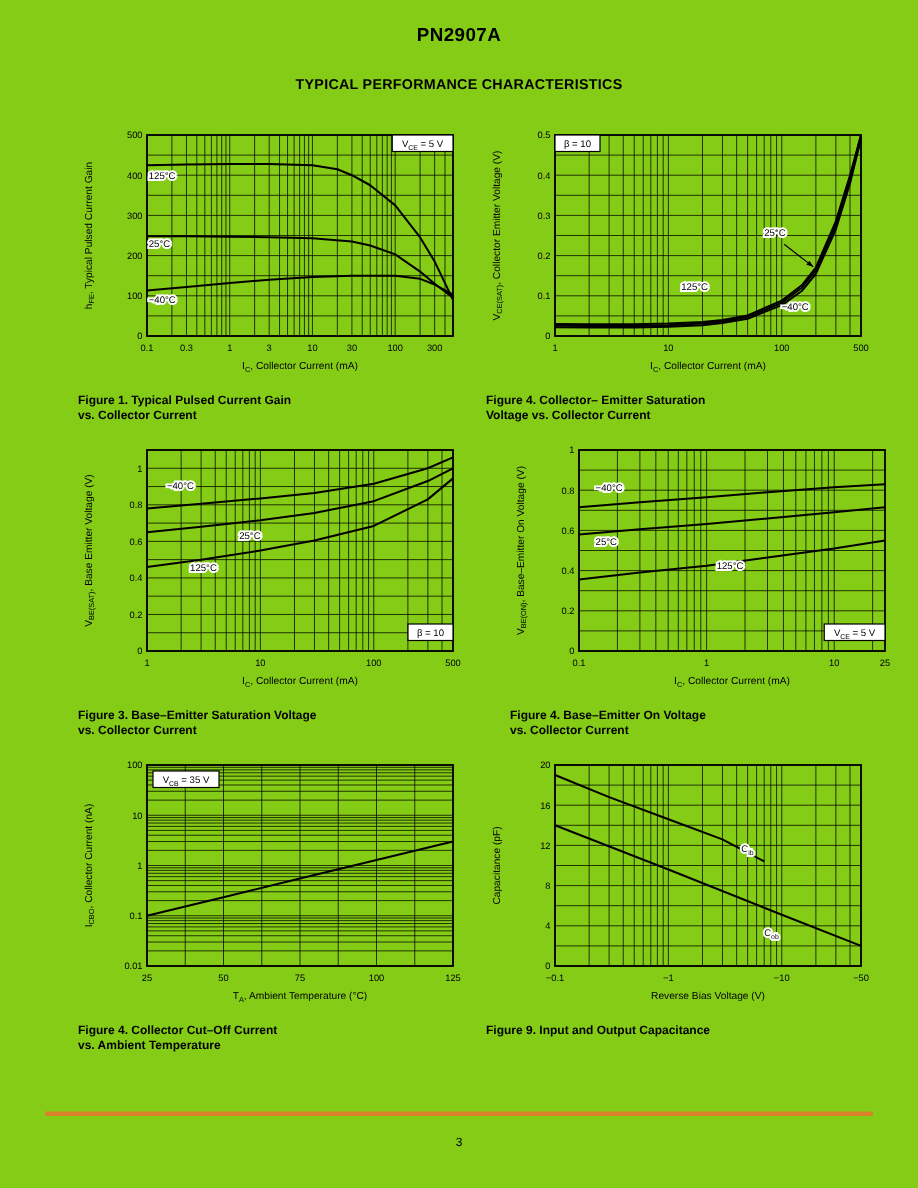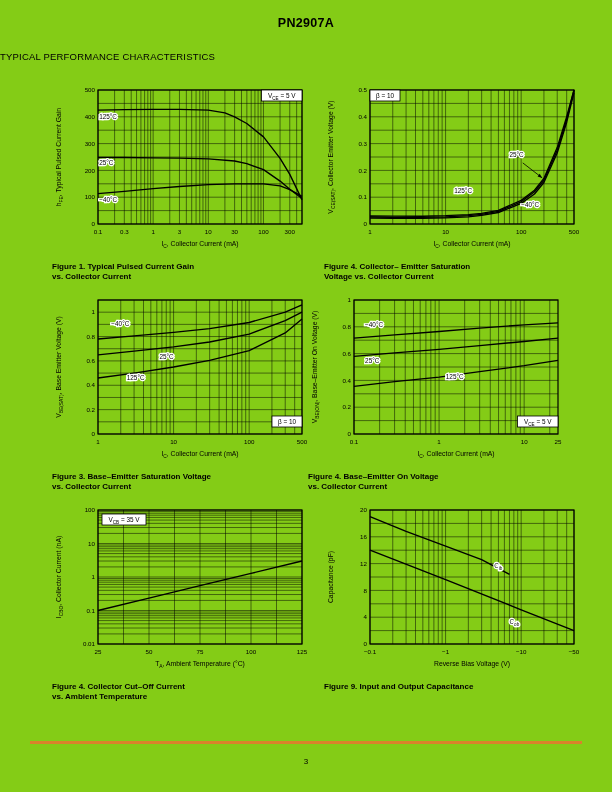--- a/index.html
+++ b/index.html
@@ -1,21 +1,21 @@
 <!DOCTYPE html>
 <html><head>
 <meta charset="utf-8">
 <style>
   html,body{margin:0;padding:0;background:#fff}
   .page{position:relative;width:612px;height:792px;background:#84cc16;overflow:hidden;
         font-family:"Liberation Sans",sans-serif;color:#000}
   .doc-title{position:absolute;top:16px;left:0;width:100%;text-align:center;
              font-size:12.5px;font-weight:bold;letter-spacing:.3px}
-  .section-title{position:absolute;top:51px;left:0;width:100%;text-align:left;
-                 font-size:9.5px;font-weight:normal;letter-spacing:.2px}
+  .section-title{position:absolute;top:51px;left:0;width:100%;text-align:center;
+                 font-size:9.5px;font-weight:bold;letter-spacing:.2px}
   .block{position:absolute;width:262px}
   .block svg{display:block}
   .caption{margin-top:5px;font-weight:bold;font-size:8px;line-height:10px}
   .footer-rule{position:absolute;left:30px;top:741px;width:552px;height:3px;background:#d9822b}
   .footer-link{position:absolute;top:747px;left:0;width:100%;text-align:center;
                font-size:8px;font-weight:bold}
   .footer-link a{text-decoration:underline;color:#0000cc}
   .page-num{position:absolute;top:757px;left:0;width:100%;text-align:center;font-size:8px}
 </style>
 </head>
@@ -227,21 +227,21 @@
         <text x="59.309750308320446" y="33.1909090909091" font-size="6.4" text-anchor="start" fill="#000" font-family="&quot;Liberation Sans&quot;, sans-serif" stroke="#fff" stroke-width="2.6" paint-order="stroke"><tspan>−40°C</tspan></text>
         <text x="107.4435597612134" y="66.08181818181818" font-size="6.4" text-anchor="start" fill="#000" font-family="&quot;Liberation Sans&quot;, sans-serif" stroke="#fff" stroke-width="2.6" paint-order="stroke"><tspan>25°C</tspan></text>
         <text x="74.73803457784228" y="87.4" font-size="6.4" text-anchor="start" fill="#000" font-family="&quot;Liberation Sans&quot;, sans-serif" stroke="#fff" stroke-width="2.6" paint-order="stroke"><tspan>125°C</tspan></text>
       </svg>
     <div class="caption">
       <div>Figure 3. Base–Emitter Saturation Voltage</div>
       <div>vs. Collector Current</div>
     </div>
   </div>
 
-  <div class="block" style="left:308px;top:293px">
+  <div class="block" style="left:340px;top:293px">
     <svg width="262" height="174">
         <line x1="46" y1="7" x2="46" y2="141" stroke="#000" stroke-width="0.5"></line>
         <line x1="71.6095310530561" y1="7" x2="71.6095310530561" y2="141" stroke="#000" stroke-width="0.5"></line>
         <line x1="86.5901463801479" y1="7" x2="86.5901463801479" y2="141" stroke="#000" stroke-width="0.5"></line>
         <line x1="97.2190621061122" y1="7" x2="97.2190621061122" y2="141" stroke="#000" stroke-width="0.5"></line>
         <line x1="105.4634896489813" y1="7" x2="105.4634896489813" y2="141" stroke="#000" stroke-width="0.5"></line>
         <line x1="112.19967743320402" y1="7" x2="112.19967743320402" y2="141" stroke="#000" stroke-width="0.5"></line>
         <line x1="117.89504305338411" y1="7" x2="117.89504305338411" y2="141" stroke="#000" stroke-width="0.5"></line>
         <line x1="122.8285931591683" y1="7" x2="122.8285931591683" y2="141" stroke="#000" stroke-width="0.5"></line>
         <line x1="127.18029276029581" y1="7" x2="127.18029276029581" y2="141" stroke="#000" stroke-width="0.5"></line>

